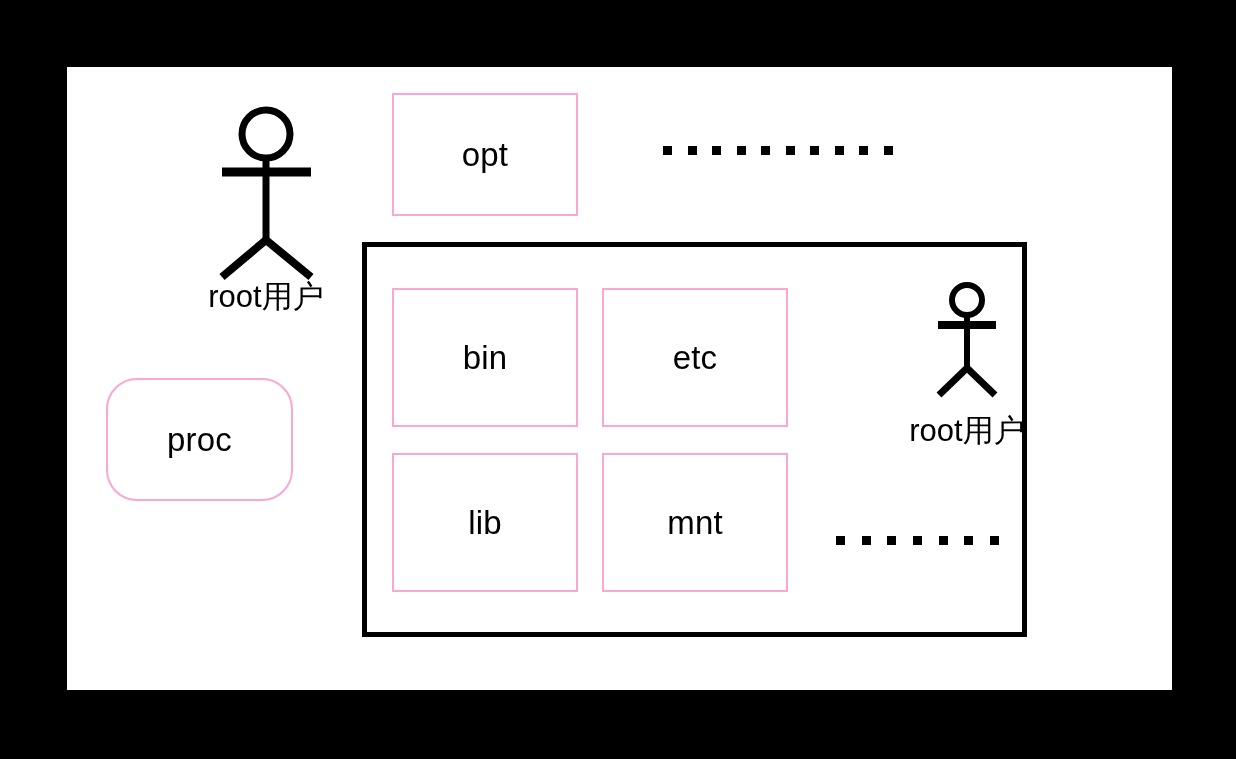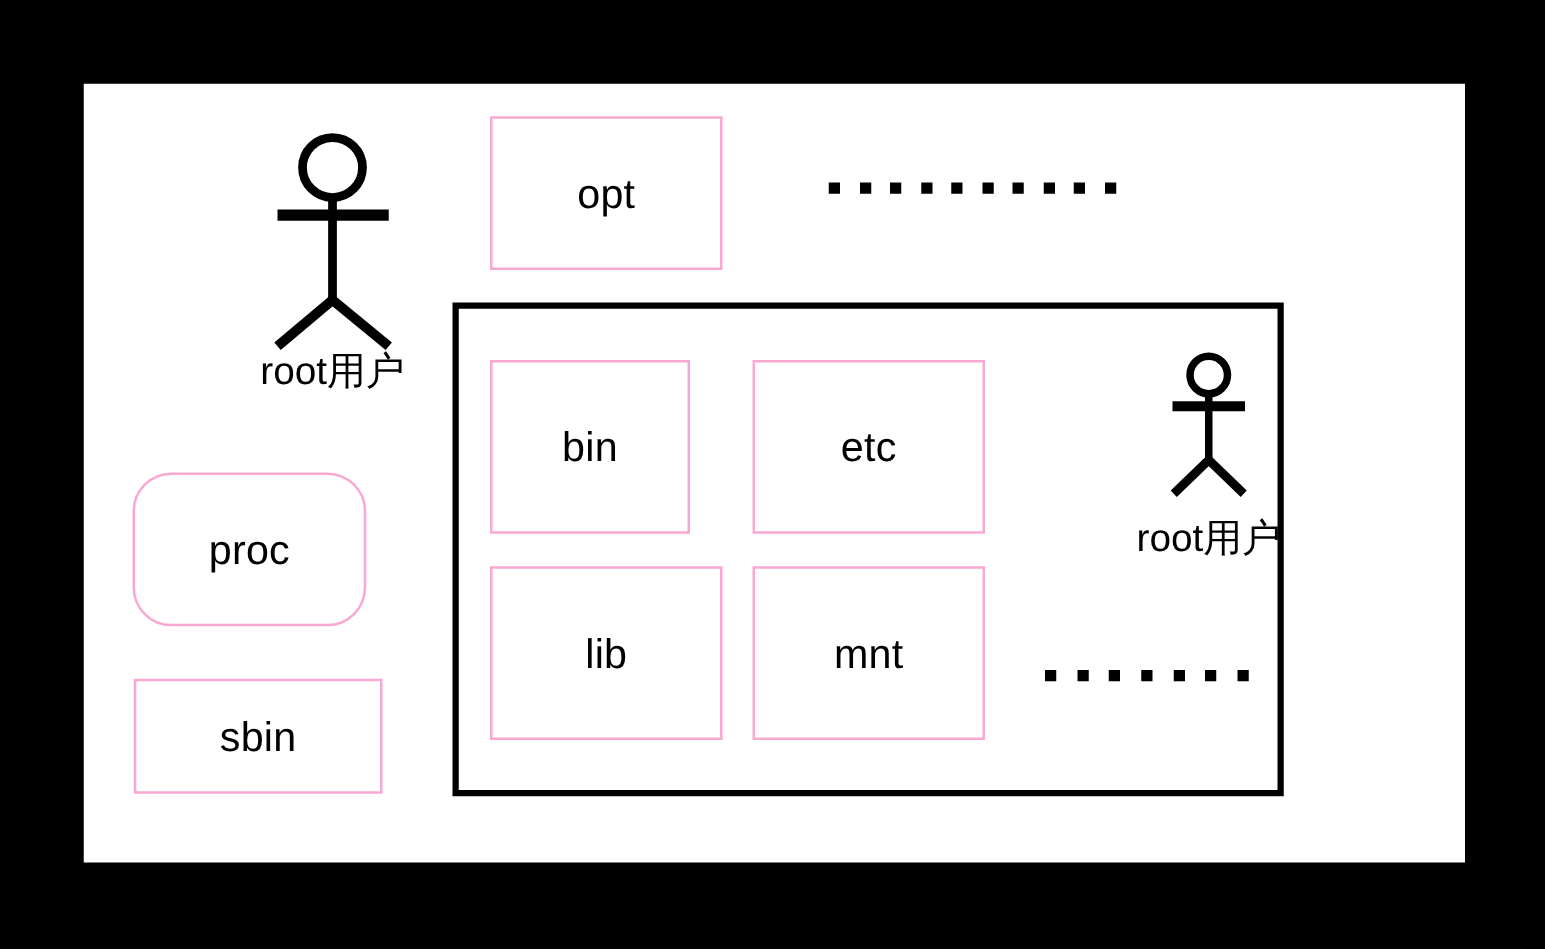--- a/index.html
+++ b/index.html
@@ -53,21 +53,21 @@
     background: transparent;
     border: 5px solid #000000;
   }
   
   #box-opt   { left: 325px; top:  26px; width: 186px; height: 123px; }
   #box-proc  { left:  39px; top: 311px; width: 187px; height: 123px; border-radius: 31px; }
   #box-sbin  { left:  40px; top: 476px; width: 199px; height:  92px; }
 
   #group-container { left: 295px; top: 175px; width: 665px; height: 395px; }
 
-  #box-bin   { left: 325px; top: 221px; width: 160px; height: 139px; }
+  #box-bin   { left: 325px; top: 221px; width: 186px; height: 139px; }
   #box-etc   { left: 535px; top: 221px; width: 186px; height: 139px; }
   #box-lib   { left: 325px; top: 386px; width: 186px; height: 139px; }
   #box-mnt   { left: 535px; top: 386px; width: 186px; height: 139px; align-items: center; }
 
   
   .actor {
     position: absolute;
   }
   .actor svg { display: block; }
   .actor-label {
@@ -133,23 +133,20 @@
       <span class="dot"></span>
       <span class="dot"></span>
       <span class="dot"></span>
       <span class="dot"></span>
     </div>
 
     <div class="box" id="box-proc">
       <span class="box-label">proc</span>
     </div>
 
-    <div class="box" id="box-sbin">
-      <span class="box-label">sbin</span>
-    </div>
 
     <div class="container-box" id="group-container"></div>
 
     <div class="box" id="box-bin">
       <span class="box-label">bin</span>
     </div>
     <div class="box" id="box-etc">
       <span class="box-label">etc</span>
     </div>
     <div class="box" id="box-lib">

